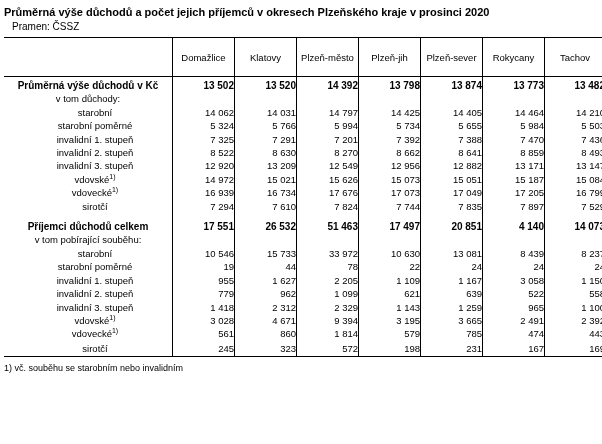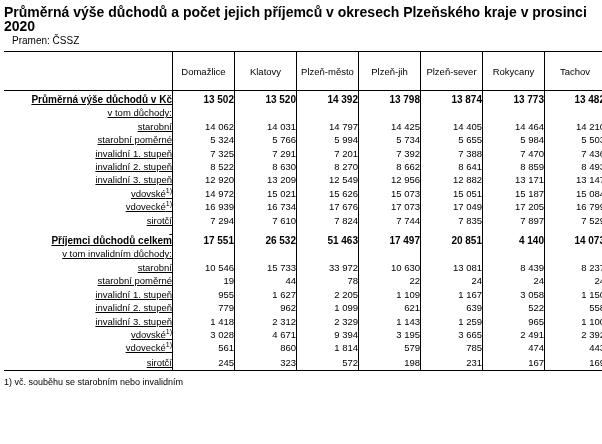--- a/index.html
+++ b/index.html
@@ -15,21 +15,21 @@
     overflow: hidden;
   }
   .page {
     position: relative;
     width: 602px;
     height: 444px;
     padding: 0;
     box-sizing: border-box;
   }
   .title {
-    font-size: 14px;
+    font-size: 11px;
     font-weight: bold;
     padding: 5px 4px 0 4px;
     line-height: 14px;
   }
   .source {
     font-size: 10px;
     padding: 2px 4px 4px 4px;
     line-height: 12px;
     margin-left: 8px;
   }
@@ -57,24 +57,23 @@
     border-left: 1px solid #000;
   }
   thead th.stub {
     border-left: none;
   }
   tbody td {
     height: 13.4px;
     line-height: 13.4px;
   }
   td.label {
-    text-align: right;
+    text-align: center;
     padding-left: 4px;
     white-space: nowrap;
-    text-decoration: underline;
   }
   td.label.indent {
     padding-left: 14px;
   }
   td.num {
     text-align: right;
     padding-right: 9px;
     border-left: 1px solid #000;
     white-space: nowrap;
   }
@@ -243,21 +242,21 @@
           <td class="label">Příjemci důchodů celkem</td>
           <td class="num">17 551</td>
           <td class="num">26 532</td>
           <td class="num">51 463</td>
           <td class="num">17 497</td>
           <td class="num">20 851</td>
           <td class="num">4 140</td>
           <td class="num">14 073</td>
         </tr>
         <tr>
-          <td class="label">v tom invalidním důchody:</td>
+          <td class="label">v tom pobírající souběhu:</td>
           <td class="num"></td>
           <td class="num"></td>
           <td class="num"></td>
           <td class="num"></td>
           <td class="num"></td>
           <td class="num"></td>
           <td class="num"></td>
         </tr>
         <tr>
           <td class="label indent">starobní</td>

